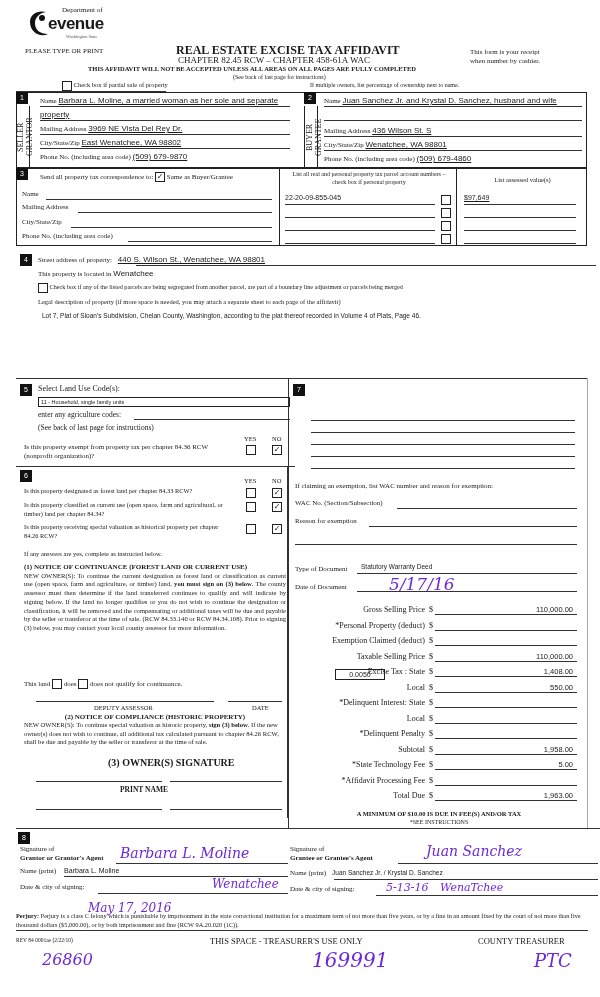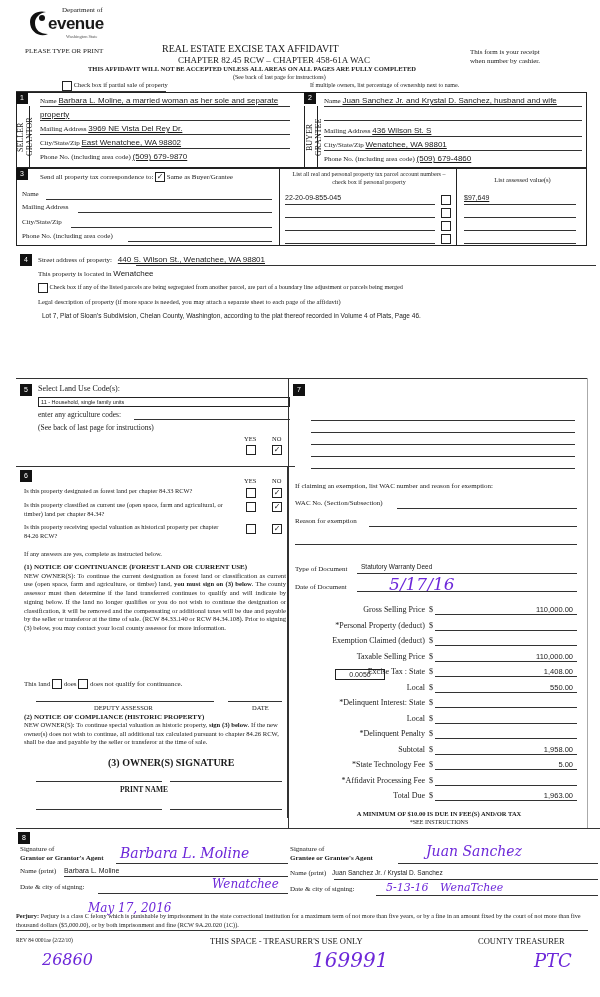--- a/index.html
+++ b/index.html
@@ -26,21 +26,21 @@
   <div class="abs" style="left:26px;top:4px;width:90px;height:40px;">
     <svg class="abs" style="left:0;top:4px;" width="28" height="30" viewBox="0 0 28 30">
       <path d="M4 14 C4 6 12 2 20 4 C14 5 9 9 9 15 C9 22 14 26 22 26 C14 30 4 24 4 14 Z" fill="#111"></path>
       <circle cx="16" cy="10" r="3" fill="#111"></circle>
     </svg>
     <div class="abs" style="left:36px;top:2px;font-size:7px;">Department of</div>
     <div class="abs sans" style="left:22px;top:10px;font-size:17px;font-weight:bold;letter-spacing:-0.5px;">evenue</div>
     <div class="abs" style="left:40px;top:30px;font-size:4.5px;color:#555;">Washington State</div>
   </div>
   <div class="abs" style="left:25px;top:47px;font-size:7px;">PLEASE TYPE OR PRINT</div>
-  <div class="abs" style="left:162px;top:43px;font-size:10px;font-weight:normal;">REAL ESTATE EXCISE TAX AFFIDAVIT</div>
+  <div class="abs" style="left:176px;top:43px;font-size:12px;font-weight:bold;">REAL ESTATE EXCISE TAX AFFIDAVIT</div>
   <div class="abs" style="left:178px;top:55px;font-size:9px;">CHAPTER 82.45 RCW – CHAPTER 458-61A WAC</div>
   <div class="abs" style="left:88px;top:65px;font-size:6.5px;font-weight:bold;">THIS AFFIDAVIT WILL NOT BE ACCEPTED UNLESS ALL AREAS ON ALL PAGES ARE FULLY COMPLETED</div>
   <div class="abs" style="left:233px;top:74px;font-size:6px;">(See back of last page for instructions)</div>
   <div class="abs" style="left:470px;top:48px;font-size:7px;line-height:9px;">
     <div>This form is your receipt</div>
     <div>when number by cashier.</div>
   </div>
   <div class="row" style="left:62px;top:81px;font-size:6.5px;">
     <span class="cb"></span>
     <span>Check box if partial sale of property</span>
@@ -179,20 +179,21 @@
 <div class="abs" style="left:16px;top:378px;width:572px;border-top:1px solid #333;"></div>
 <div class="abs" style="left:16px;top:378px;width:272px;height:88px;">
   <div class="secnum" style="left:4px;top:6px;">5</div>
   <div class="row" style="left:22px;top:6px;font-size:8px;">Select Land Use Code(s):</div>
   <div class="abs box sans" style="left:22px;top:19px;width:252px;height:10px;font-size:5.5px;line-height:9px;padding-left:2px;">11 - Household, single family units</div>
   <div class="row" style="left:22px;top:32px;font-size:7.5px;">enter any agriculture codes:</div>
   <div class="abs line" style="left:118px;top:41px;width:156px;"></div>
   <div class="row" style="left:22px;top:45px;font-size:7.5px;">(See back of last page for instructions)</div>
   <div class="row" style="left:228px;top:57px;font-size:6.5px;">YES</div>
   <div class="row" style="left:256px;top:57px;font-size:6.5px;">NO</div>
+  <div class="abs" style="left:8px;top:65px;width:200px;font-size:7px;line-height:9px;">Is this property exempt from property tax per chapter 84.36 RCW (nonprofit organization)?</div>
   <span class="cb abs" style="left:230px;top:67px;"></span>
   <span class="cb abs" style="left:256px;top:67px;">✓</span>
 </div>
 
 <div class="abs" style="left:16px;top:466px;width:272px;height:352px;border-top:1px solid #333;border-right:1px solid #333;">
   <div class="secnum" style="left:4px;top:3px;">6</div>
   <div class="row" style="left:228px;top:10px;font-size:6.5px;">YES</div>
   <div class="row" style="left:256px;top:10px;font-size:6.5px;">NO</div>
   <div id="s6-questions">
       <div class="abs" style="left: 8px; top: 20px; width: 210px; font-size: 6.4px; line-height: 8.5px;">Is this property designated as forest land per chapter 84.33 RCW?</div>
@@ -217,21 +218,21 @@
     <span>does</span>
     <span class="cb"></span>
     <span>does not</span>
     <span>qualify for continuance.</span>
   </div>
   <div class="abs line" style="left:20px;top:234px;width:178px;"></div>
   <div class="abs line" style="left:212px;top:234px;width:54px;"></div>
   <div class="row" style="left:78px;top:237px;font-size:6.5px;">DEPUTY ASSESSOR</div>
   <div class="row" style="left:236px;top:237px;font-size:6.5px;">DATE</div>
   <div class="abs" style="left:8px;top:246px;width:262px;font-size:6.6px;line-height:8.3px;">
-    <div style="font-weight:bold;font-size:7px;text-align:left;">(2) NOTICE OF COMPLIANCE (HISTORIC PROPERTY)</div>
+    <div style="font-weight:bold;font-size:7px;text-align:center;">(2) NOTICE OF COMPLIANCE (HISTORIC PROPERTY)</div>
     <span>NEW OWNER(S): To continue special valuation as historic property,</span>
     <b>sign (3) below</b><span>. If the new owner(s) does not wish to continue, all additional tax calculated pursuant to chapter 84.26 RCW, shall be due and payable by the seller or transferor at the time of sale.</span>
   </div>
   <div class="row" style="left:92px;top:290px;font-size:10px;font-weight:bold;">(3) OWNER(S) SIGNATURE</div>
   <div class="abs line" style="left:20px;top:314px;width:126px;"></div>
   <div class="abs line" style="left:154px;top:314px;width:112px;"></div>
   <div class="row" style="left:104px;top:318px;font-size:7.5px;font-weight:bold;">PRINT NAME</div>
   <div class="abs line" style="left:20px;top:342px;width:126px;"></div>
   <div class="abs line" style="left:154px;top:342px;width:112px;"></div>
 </div>

